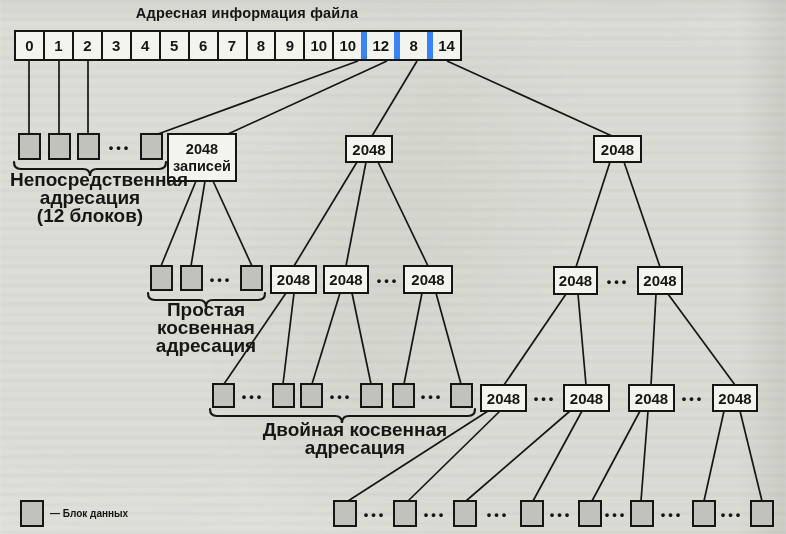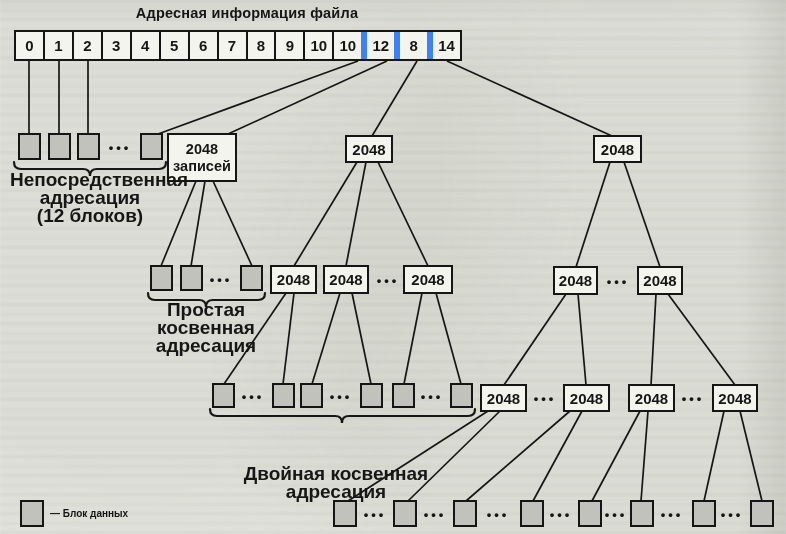--- a/index.html
+++ b/index.html
@@ -68,21 +68,21 @@
     position:absolute;z-index:2;transform:translate(-50%,-50%);
     font-weight:bold;font-size:13px;letter-spacing:3px;color:#161616;
     white-space:nowrap;
   }
   .note{
     position:absolute;z-index:3;text-align:center;
     font-weight:bold;font-size:19px;line-height:18px;
   }
   #direct-label{left:10px;top:171px;width:160px;}
   #simple-indirect-label{left:145px;top:301px;width:122px;}
-  #double-indirect-label{left:236px;top:421px;width:200px;margin-top:44px;}
+  #double-indirect-label{left:255px;top:421px;width:200px;}
   #legend{left:20px;top:500px;z-index:3;display:flex;align-items:center;}
   #legend-swatch{
     position:relative;width:24px;height:27px;box-sizing:border-box;
     border:2px solid #151515;
     background-color:#c2c2bc;
     background-image:
       radial-gradient(#83837b 22%, rgba(0,0,0,0) 25%),
       radial-gradient(#83837b 22%, rgba(0,0,0,0) 25%);
     background-size:4px 4px;background-position:0 0,2px 2px;
   }

